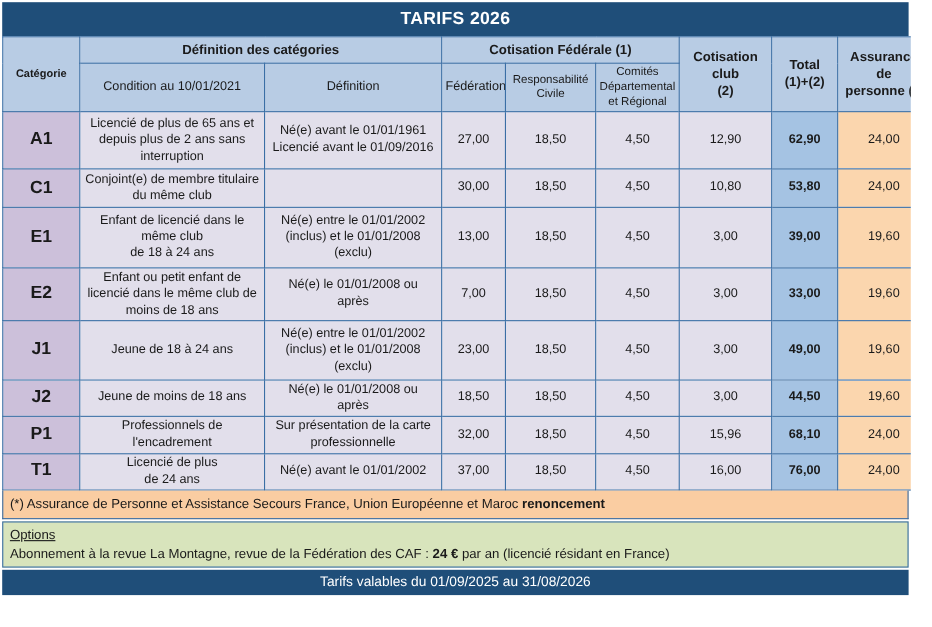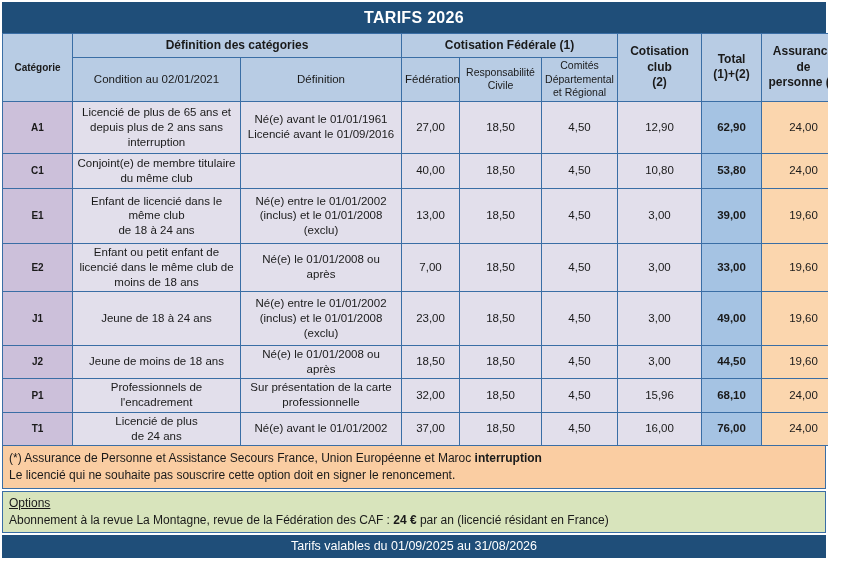--- a/index.html
+++ b/index.html
@@ -34,21 +34,21 @@
     padding:1px 3px;
     white-space:pre-line;
     overflow:hidden;
   }
   thead th{background:var(--header-bg);font-weight:normal;}
   thead tr.group-row{height:24px;}
   thead tr.sub-row{height:43px;}
   th.bold{font-weight:bold;font-size:12px;}
   th.cat-head{font-size:10px;font-weight:bold;}
   th.small{font-size:10.5px;}
-  td.cat-cell{background:var(--cat-bg);font-weight:bold;font-size:10px;}
+  td.cat-cell{background:var(--cat-bg);font-weight:bold;font-size:16px;}
   td.txt-cell{background:var(--cell-bg);}
   td.num-cell{background:var(--cell-bg);}
   td.total-cell{background:var(--total-bg);font-weight:bold;}
   td.ins-cell{background:var(--ins-bg);}
   tbody tr:nth-child(1){height:52px;}
   tbody tr:nth-child(2){height:35px;}
   tbody tr:nth-child(3){height:55px;}
   tbody tr:nth-child(4){height:48px;}
   tbody tr:nth-child(5){height:54px;}
   tbody tr:nth-child(6){height:31px;}
@@ -95,21 +95,21 @@
         <th colspan="3" class="bold">Cotisation Fédérale (1)</th>
         <th rowspan="2" class="bold">Cotisation
 club
 (2)</th>
         <th rowspan="2" class="bold">Total
 (1)+(2)</th>
         <th rowspan="2" class="bold">Assurance de
 personne (*)</th>
       </tr>
       <tr class="sub-row">
-        <th>Condition au 02/01/2021</th>
+        <th>Condition au 10/01/2021</th>
         <th>Définition</th>
         <th>Fédération</th>
         <th class="small">Responsabilité
 Civile</th>
         <th class="small">Comités
 Départemental
 et Régional</th>
       </tr>
     </thead>
     <tbody>
@@ -122,21 +122,21 @@
           <td class="num-cell">18,50</td>
           <td class="num-cell">4,50</td>
           <td class="num-cell">12,90</td>
           <td class="total-cell">62,90</td>
           <td class="ins-cell">24,00</td>
         </tr>
         <tr>
           <td class="cat-cell">C1</td>
           <td class="txt-cell">Conjoint(e) de membre titulaire du même club</td>
           <td class="txt-cell"></td>
-          <td class="num-cell">40,00</td>
+          <td class="num-cell">30,00</td>
           <td class="num-cell">18,50</td>
           <td class="num-cell">4,50</td>
           <td class="num-cell">10,80</td>
           <td class="total-cell">53,80</td>
           <td class="ins-cell">24,00</td>
         </tr>
         <tr>
           <td class="cat-cell">E1</td>
           <td class="txt-cell">Enfant de licencié dans le même club
 de 18 à 24 ans</td>
@@ -207,22 +207,21 @@
           <td class="num-cell">18,50</td>
           <td class="num-cell">4,50</td>
           <td class="num-cell">16,00</td>
           <td class="total-cell">76,00</td>
           <td class="ins-cell">24,00</td>
         </tr>
       </tbody>
   </table>
 
   <div class="note">
-    <div><span>(*) Assurance de Personne et Assistance Secours France, Union Européenne et Maroc </span><span class="bold-inline">interruption</span></div>
-    <div>Le licencié qui ne souhaite pas souscrire cette option doit en signer le renoncement.</div>
+    <div><span>(*) Assurance de Personne et Assistance Secours France, Union Européenne et Maroc </span><span class="bold-inline">renoncement</span></div>
   </div>
 
   <div class="options">
     <div class="heading">Options</div>
     <div><span>Abonnement à la revue La Montagne, revue de la Fédération des CAF : </span><span class="bold-inline">24 €</span><span> par an (licencié résidant en France)</span></div>
   </div>
 
   <div class="footer-bar">Tarifs valables du 01/09/2025 au 31/08/2026</div>
 
 </div>

